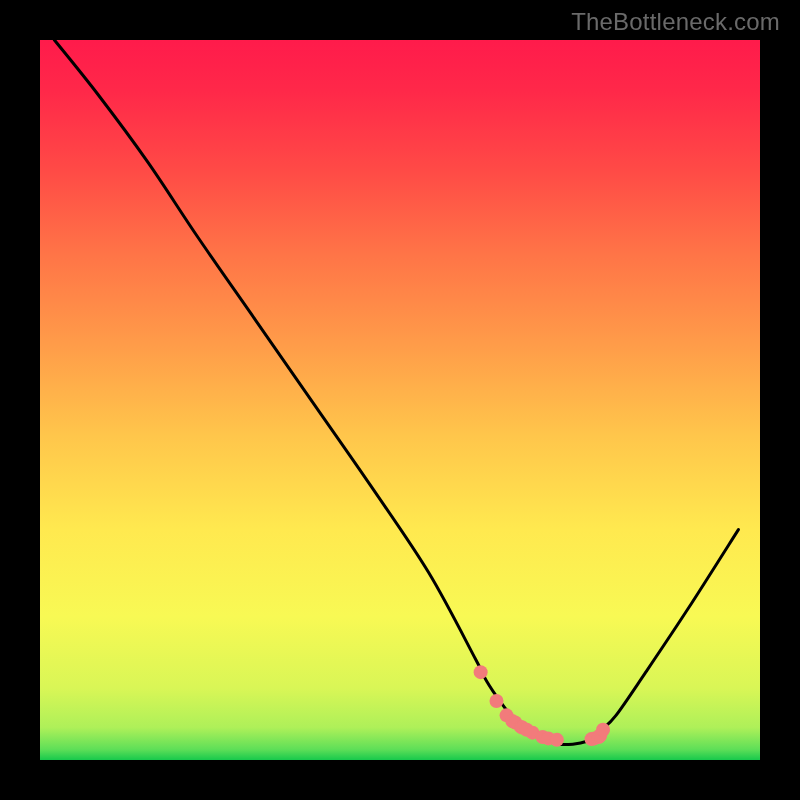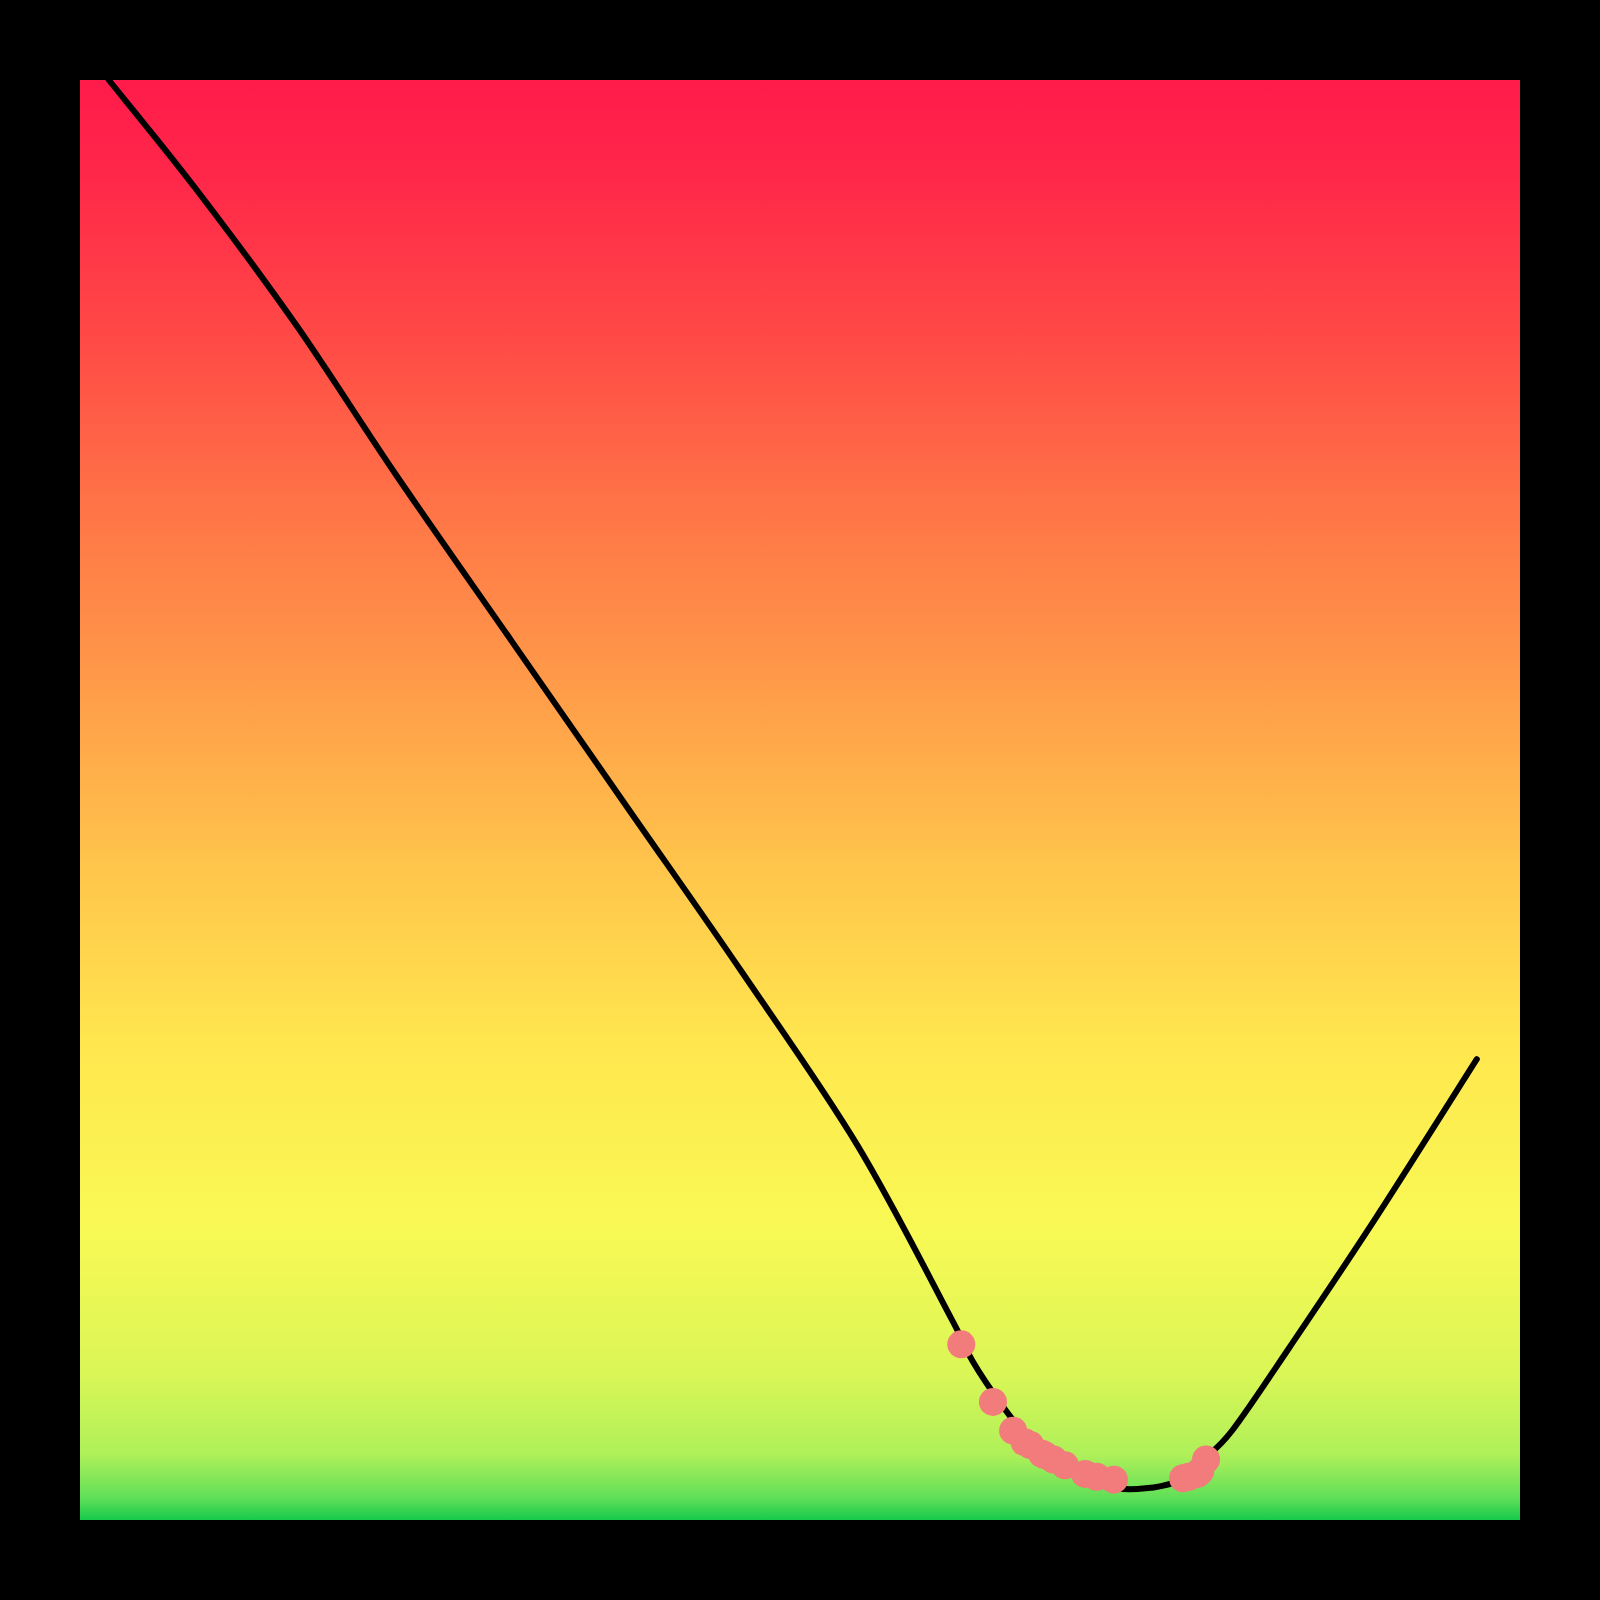--- a/index.html
+++ b/index.html
@@ -37,20 +37,21 @@
     top: 0;
     width: 720px;
     height: 720px;
     overflow: visible;
   }
 </style>
 </head>
 <body>
 
 <div class="chart-container">
+  <div class="watermark">TheBottleneck.com</div>
   <div class="plot-area">
     <svg class="curve-layer" viewBox="0 0 720 720" preserveAspectRatio="none">
       <defs>
         <linearGradient id="bg-grad" x1="0" y1="0" x2="0" y2="1">
             <stop offset="0%" stop-color="#ff1b4b"></stop>
             <stop offset="7.000000000000001%" stop-color="#ff2849"></stop>
             <stop offset="18%" stop-color="#ff4a46"></stop>
             <stop offset="30%" stop-color="#ff7547"></stop>
             <stop offset="42%" stop-color="#ff9b49"></stop>
             <stop offset="55.00000000000001%" stop-color="#ffc64b"></stop>

